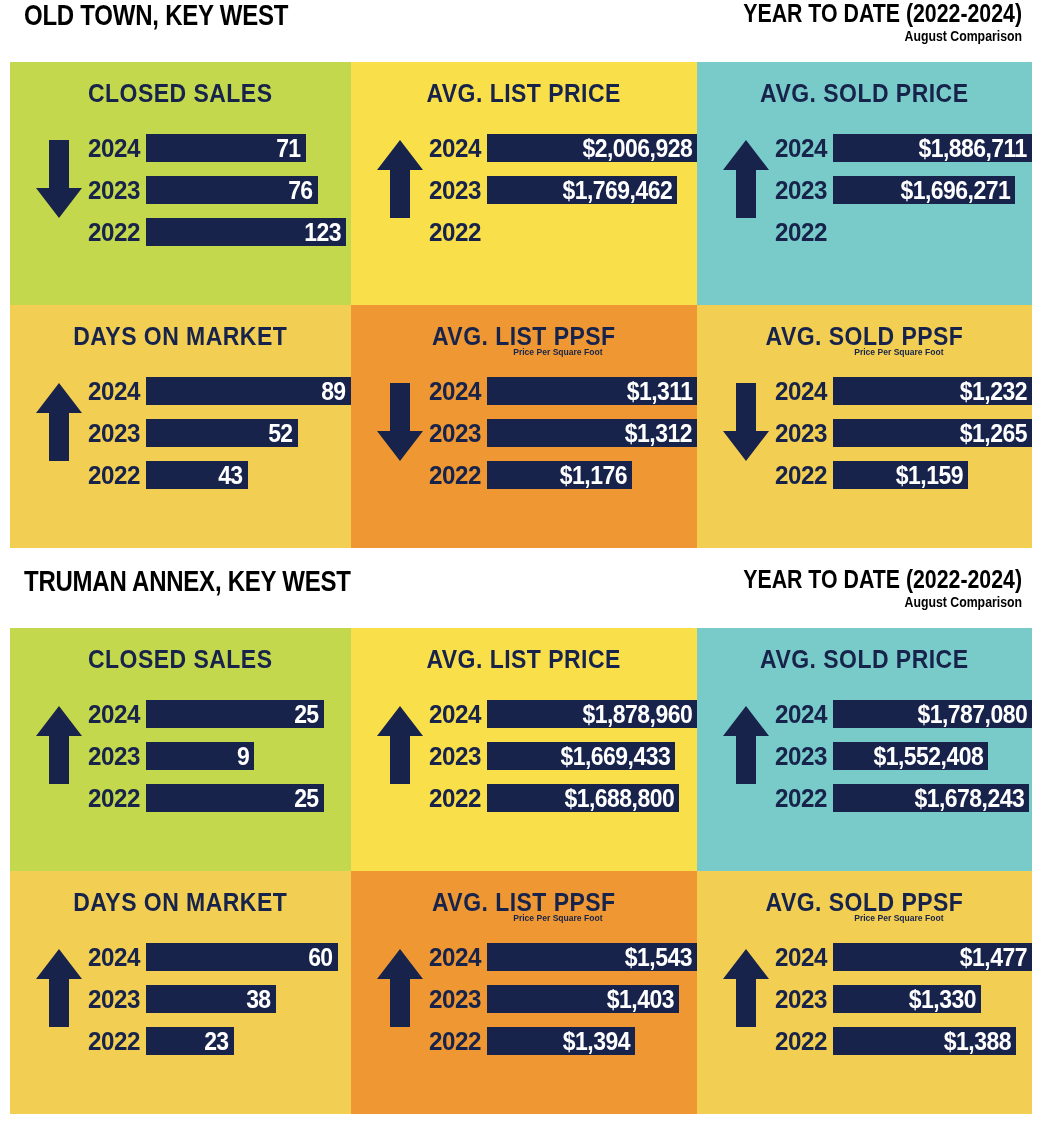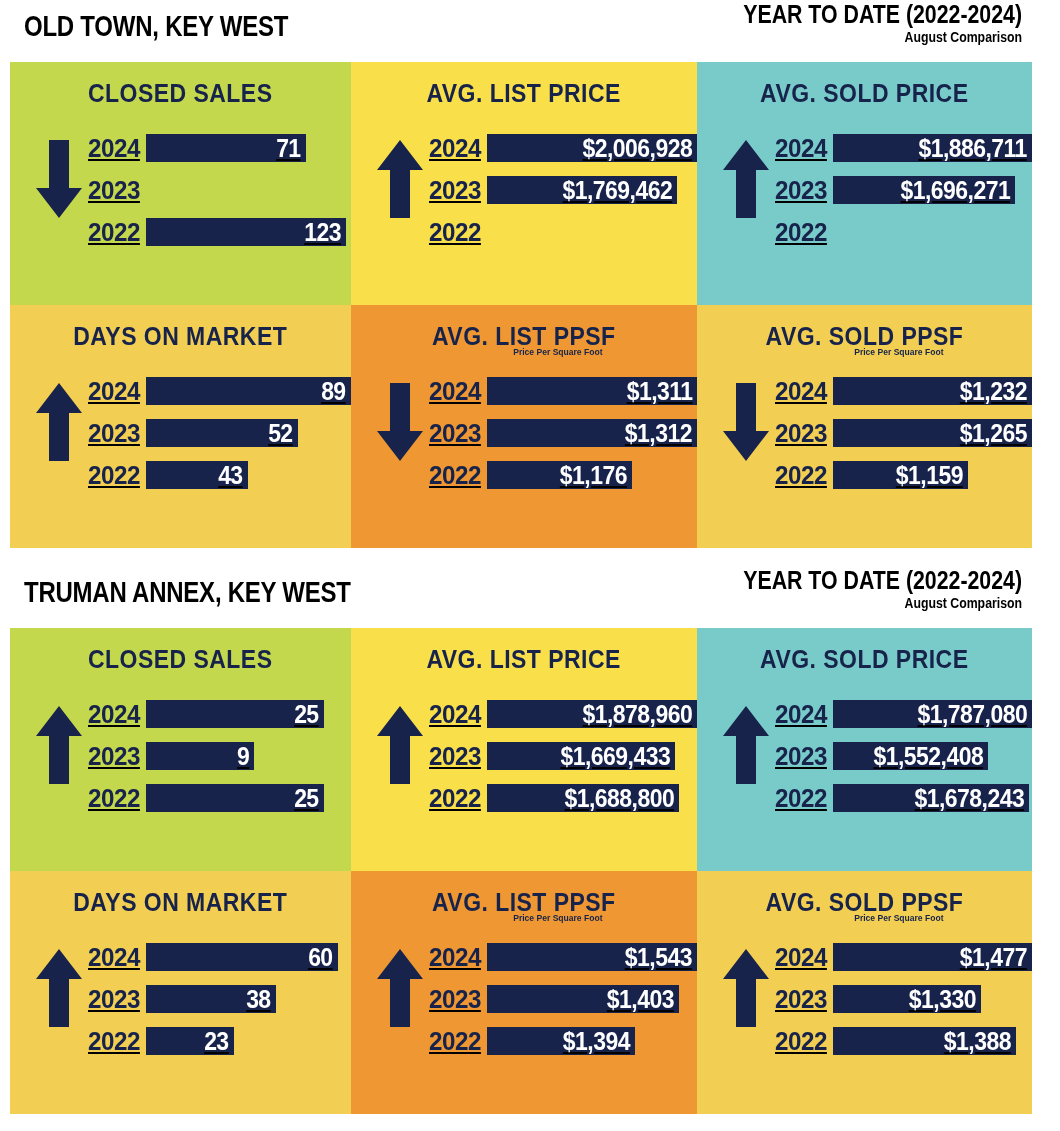--- a/index.html
+++ b/index.html
@@ -10,21 +10,21 @@
     background: #ffffff;
     font-family: "Liberation Sans", sans-serif;
     overflow: hidden;
   }
 
   .section { position: relative; }
 
   
   .section-header {
     display: flex;
-    align-items: center;
+    align-items: flex-start;
     justify-content: space-between;
     padding: 0 38px 0 24px;
     height: 62px;
   }
   .section-title {
     font-family: "Liberation Sans Narrow", "Liberation Sans", sans-serif;
     font-weight: 700;
     font-size: 30px;
     letter-spacing: -0.3px;
     color: #000000;
@@ -65,21 +65,20 @@
     display: grid;
     grid-template-columns: 341px 346px 335px;
     grid-template-rows: 243px 243px;
     width: 1022px;
     margin-left: 10px;
   }
 
   .panel {
     position: relative;
     padding-top: 18px;
-    text-decoration: underline;
   }
 
   .panel-title-wrap {
     text-align: center;
     position: relative;
     height: 46px;
   }
   .panel-title {
     font-family: "Liberation Sans Narrow", "Liberation Sans", sans-serif;
     font-weight: 700;
@@ -181,20 +180,23 @@
           </div>
           <div class="bars">
             <div class="bar-row">
               <div class="bar-year">2024</div>
               <div class="bar" style="width: 160px;">
                 <div class="bar-value">71</div>
               </div>
             </div>
             <div class="bar-row">
               <div class="bar-year">2023</div>
+              <div class="bar" style="width: 172px;">
+                <div class="bar-value">76</div>
+              </div>
             </div>
             <div class="bar-row" style="margin-top: 6px;">
               <div class="bar-year">2022</div>
               <div class="bar" style="width: 200px;">
                 <div class="bar-value">123</div>
               </div>
             </div>
           </div>
         </div>
         <div class="panel" style="background: rgb(249, 223, 74);">

